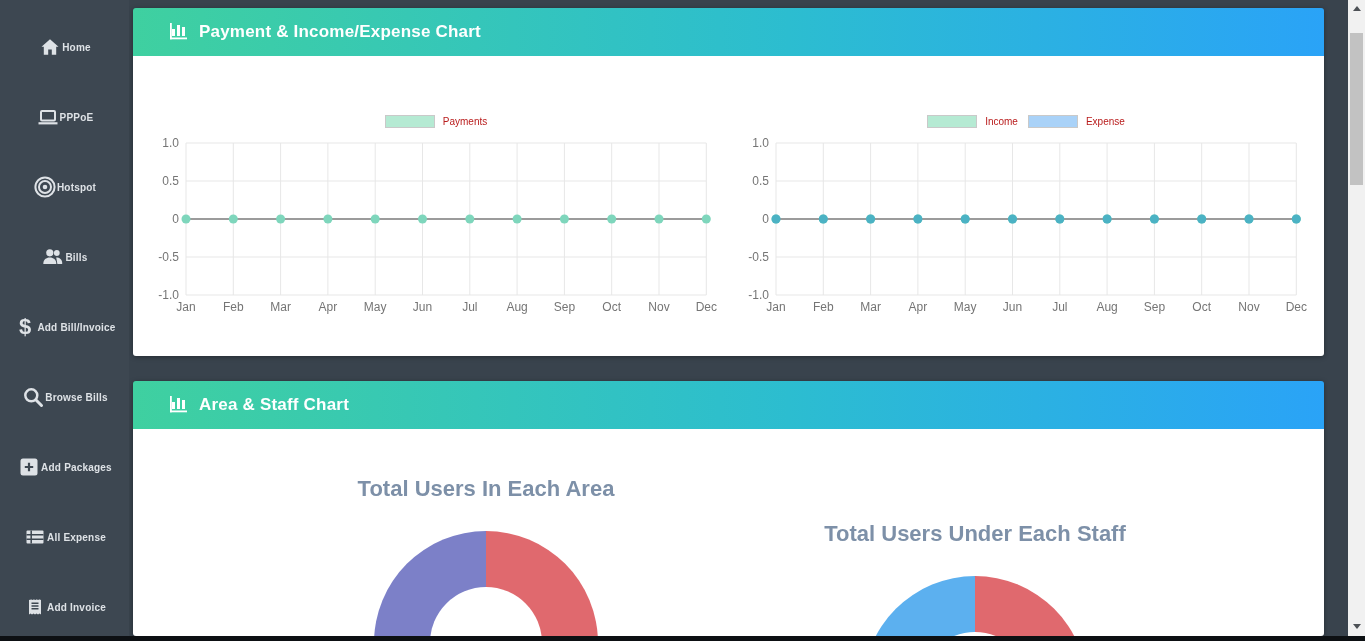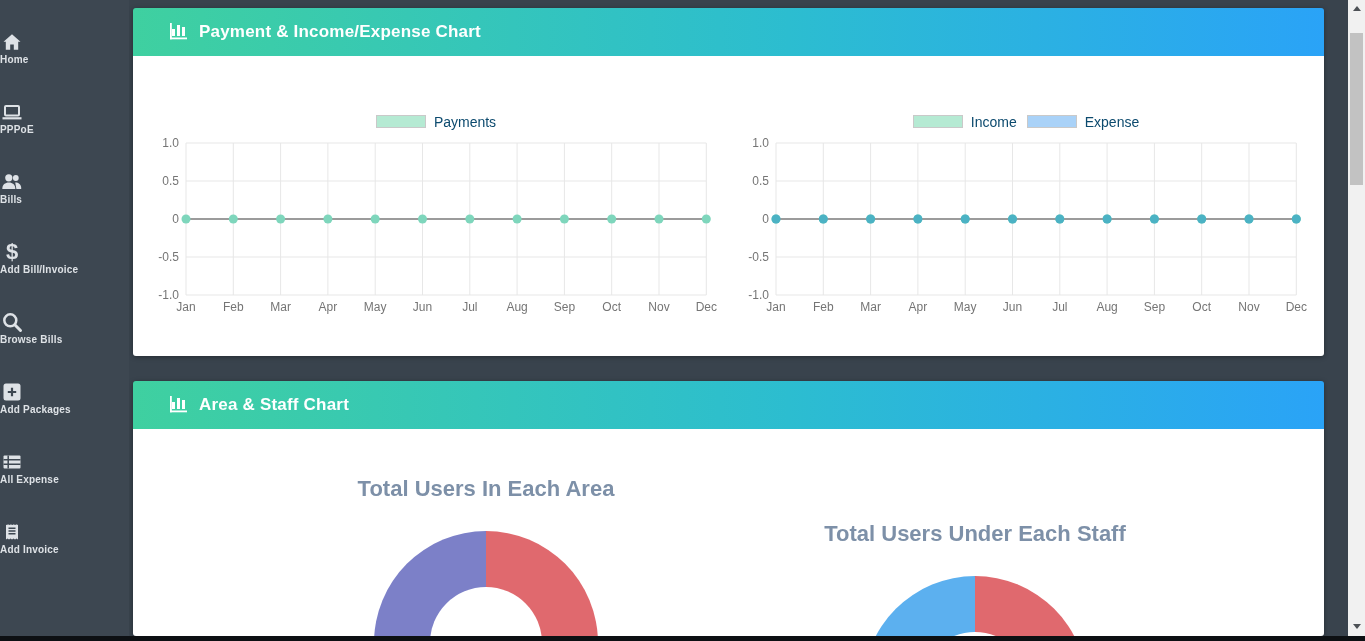--- a/index.html
+++ b/index.html
@@ -9,22 +9,22 @@
     background:#39434d;
     font-family:"Liberation Sans", sans-serif;
   }
 
   
   .sidebar {
     position:absolute; left:0; top:0; width:129px; height:641px;
     background:#3d4751; padding-top:12px; z-index:2;
   }
   .nav-item {
-    height:70px; display:flex; flex-direction:column;
-    align-items:flex-start; justify-content:center; gap:0; cursor:pointer;
+    height:70px; display:flex; flex-direction:row;
+    align-items:center; justify-content:center; gap:0; cursor:pointer;
   }
   .nav-item .icon { width:24px; height:24px; display:block; }
   .nav-label {
     font-size:10px; font-weight:bold; color:#dee2e6; letter-spacing:.2px;
     white-space:nowrap;
   }
 
   
   .main { position:absolute; left:129px; top:0; width:1219px; height:641px; }
   .panel {
@@ -44,21 +44,21 @@
   #panel-donuts .panel-body { height:207px; position:relative; overflow:hidden; }
 
   
   .chart-block { padding-top:58px; width:572px; }
   .legend-row {
     display:flex; justify-content:center; align-items:center; gap:10px;
     height:15px; margin-bottom:0;
   }
   .legend-item { display:flex; align-items:center; gap:8px; cursor:pointer; }
   .legend-swatch { width:50px; height:13px; border:1px solid #c9c9c9; }
-  .legend-label { font-size:14px; color:#0c4a6e; }
+  .legend-label { font-size:10px; color:#b91c1c; }
   svg.linechart text { font-family:"Liberation Sans", sans-serif; }
 
   
   .donut-title {
     position:absolute; top:47px; transform:translateX(-50%);
     font-size:22px; color:#7d90a8; font-weight:bold; white-space:nowrap;
   }
   .donut {
     position:absolute; top:102px; width:224px; height:224px;
     border-radius:50%; transform:translateX(-50%);
@@ -102,20 +102,28 @@
           <path d="M3.5 11.8 12 4.2l8.5 7.6h-2.3v8h-4.4v-5.2H10.2v5.2H5.8v-8z" fill="#dee2e6"></path>
         </svg></span>
       <span class="nav-label">Home</span>
     </div>
     <div class="nav-item">
       <span class="icon"><svg viewBox="0 0 24 24" width="24" height="24">
           <rect x="5" y="6" width="14" height="9.5" rx="1" fill="none" stroke="#dee2e6" stroke-width="2"></rect>
           <path d="M2.5 18.3h19" stroke="#dee2e6" stroke-width="2.2"></path>
         </svg></span>
       <span class="nav-label">PPPoE</span>
+    </div>
+    <div class="nav-item">
+      <span class="icon"><svg viewBox="0 0 24 24" width="24" height="24">
+          <circle cx="12" cy="12" r="2.3" fill="#dee2e6"></circle>
+          <circle cx="12" cy="12" r="6" fill="none" stroke="#dee2e6" stroke-width="2"></circle>
+          <circle cx="12" cy="12" r="9.6" fill="none" stroke="#dee2e6" stroke-width="2"></circle>
+        </svg></span>
+      <span class="nav-label">Hotspot</span>
     </div>
     <div class="nav-item">
       <span class="icon"><svg viewBox="0 0 24 24" width="24" height="24">
           <circle cx="15.8" cy="8" r="2.9" fill="#dee2e6"></circle>
           <path d="M15.2 12.6c3.4 0 6 1.9 6 5.6v.8h-4.8z" fill="#dee2e6"></path>
           <circle cx="8.8" cy="7.8" r="3.6" fill="#dee2e6"></circle>
           <path d="M2.3 19v-.3c0-4 2.8-6.2 6.5-6.2s6.5 2.2 6.5 6.2v.3z" fill="#dee2e6"></path>
         </svg></span>
       <span class="nav-label">Bills</span>
     </div>

